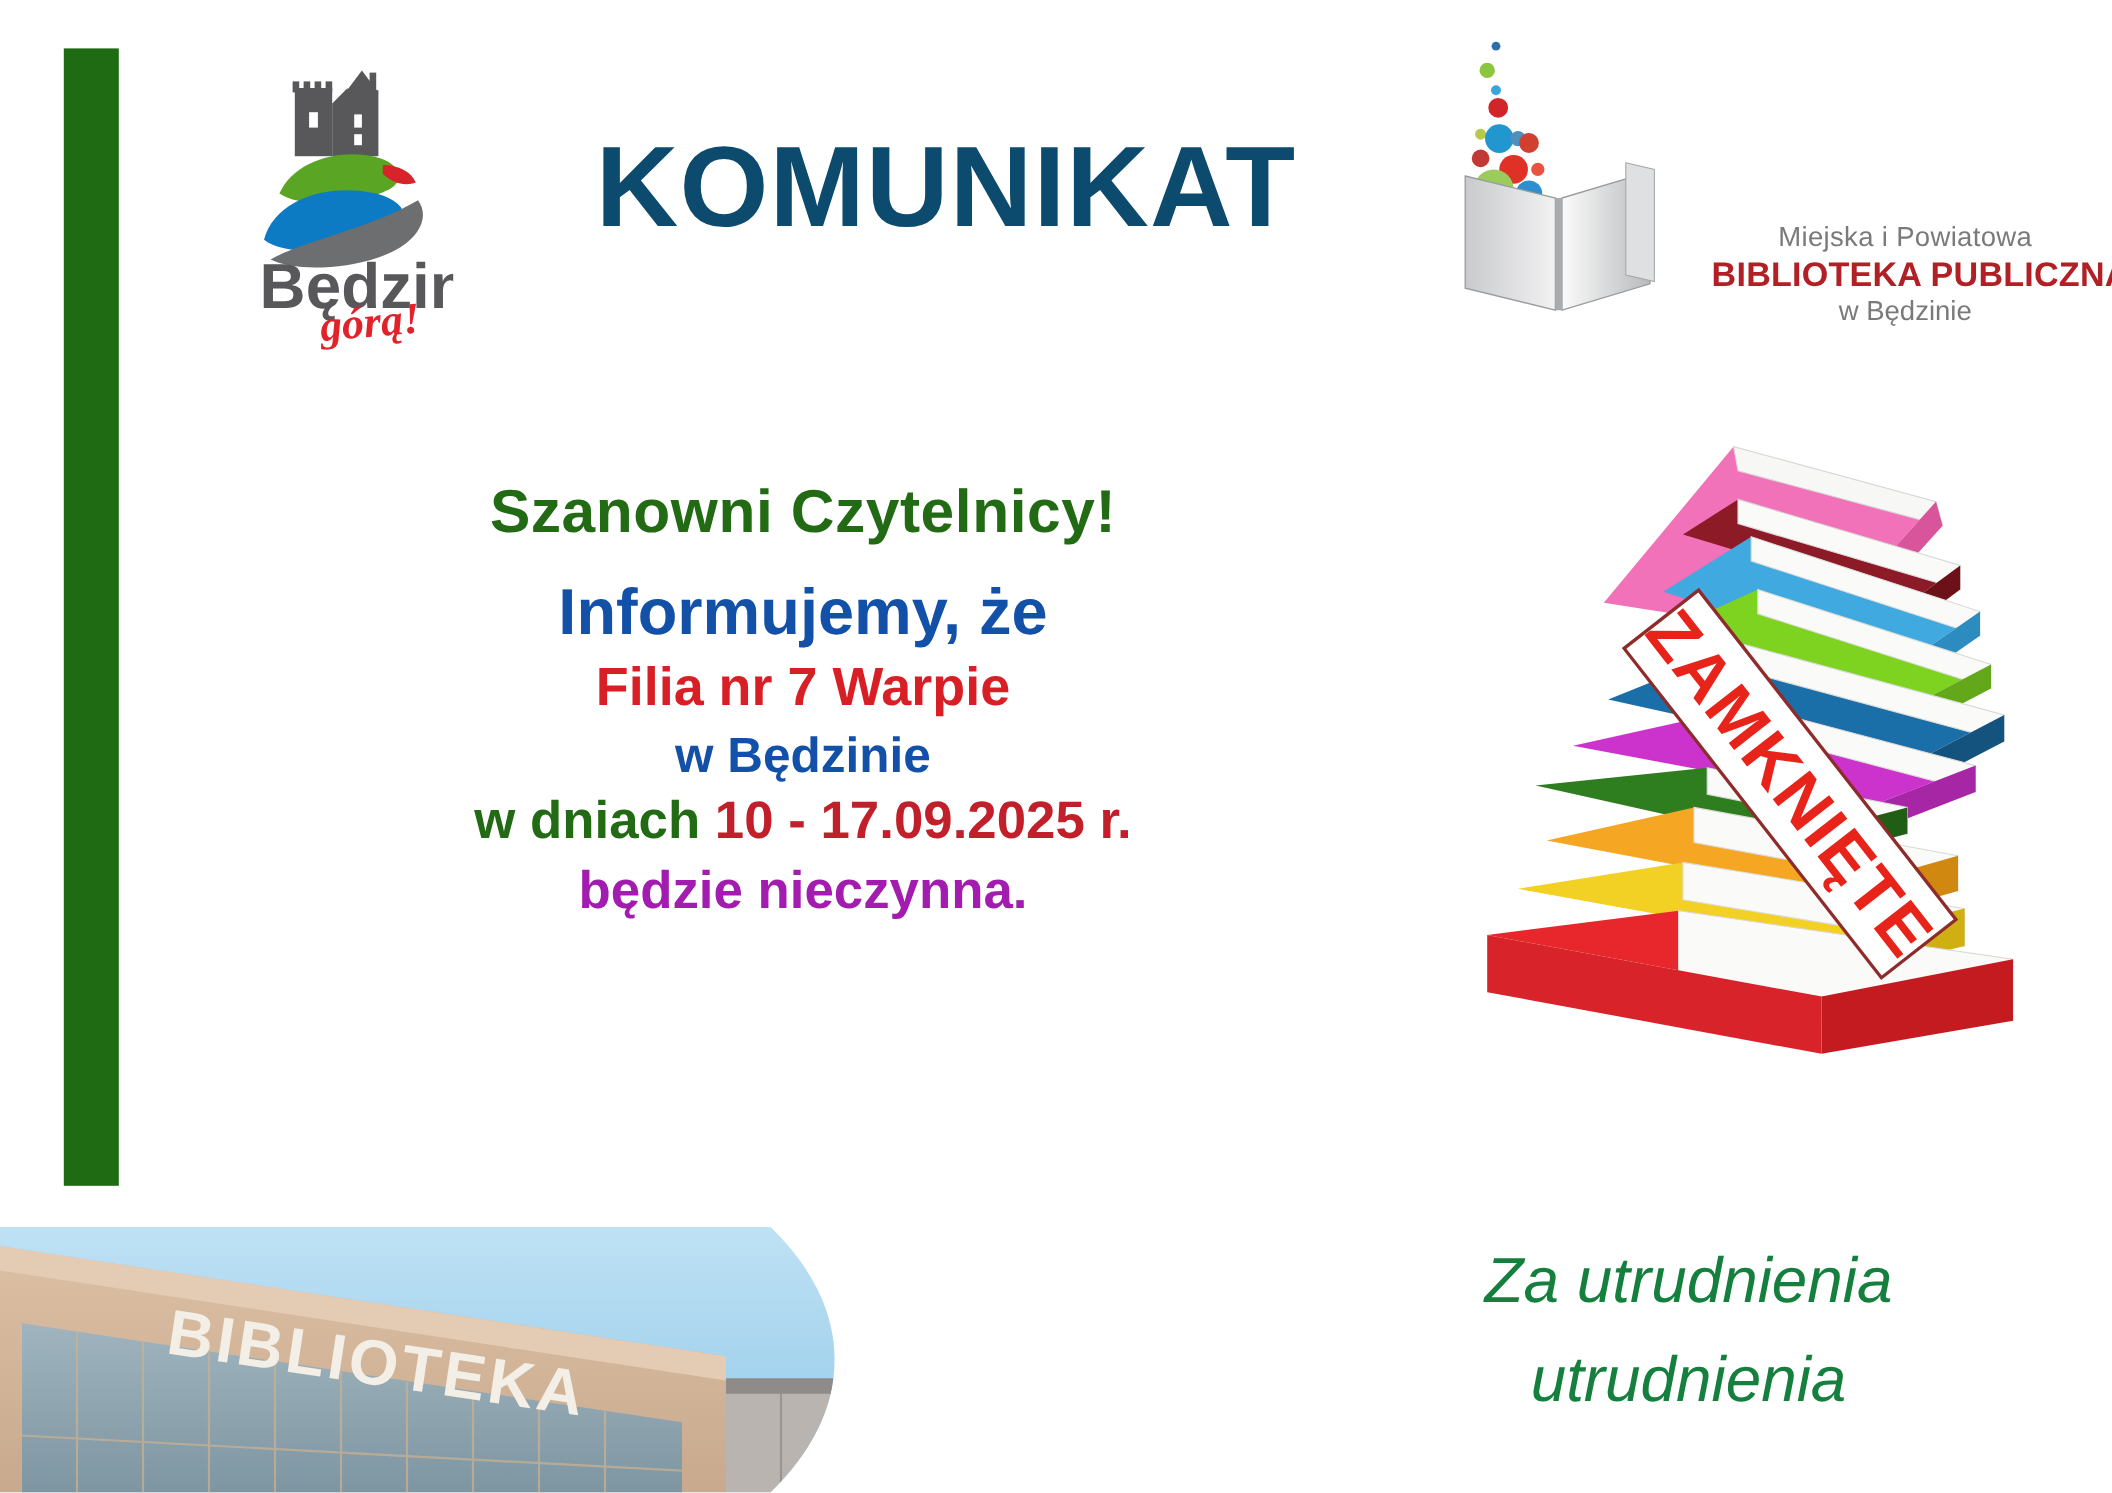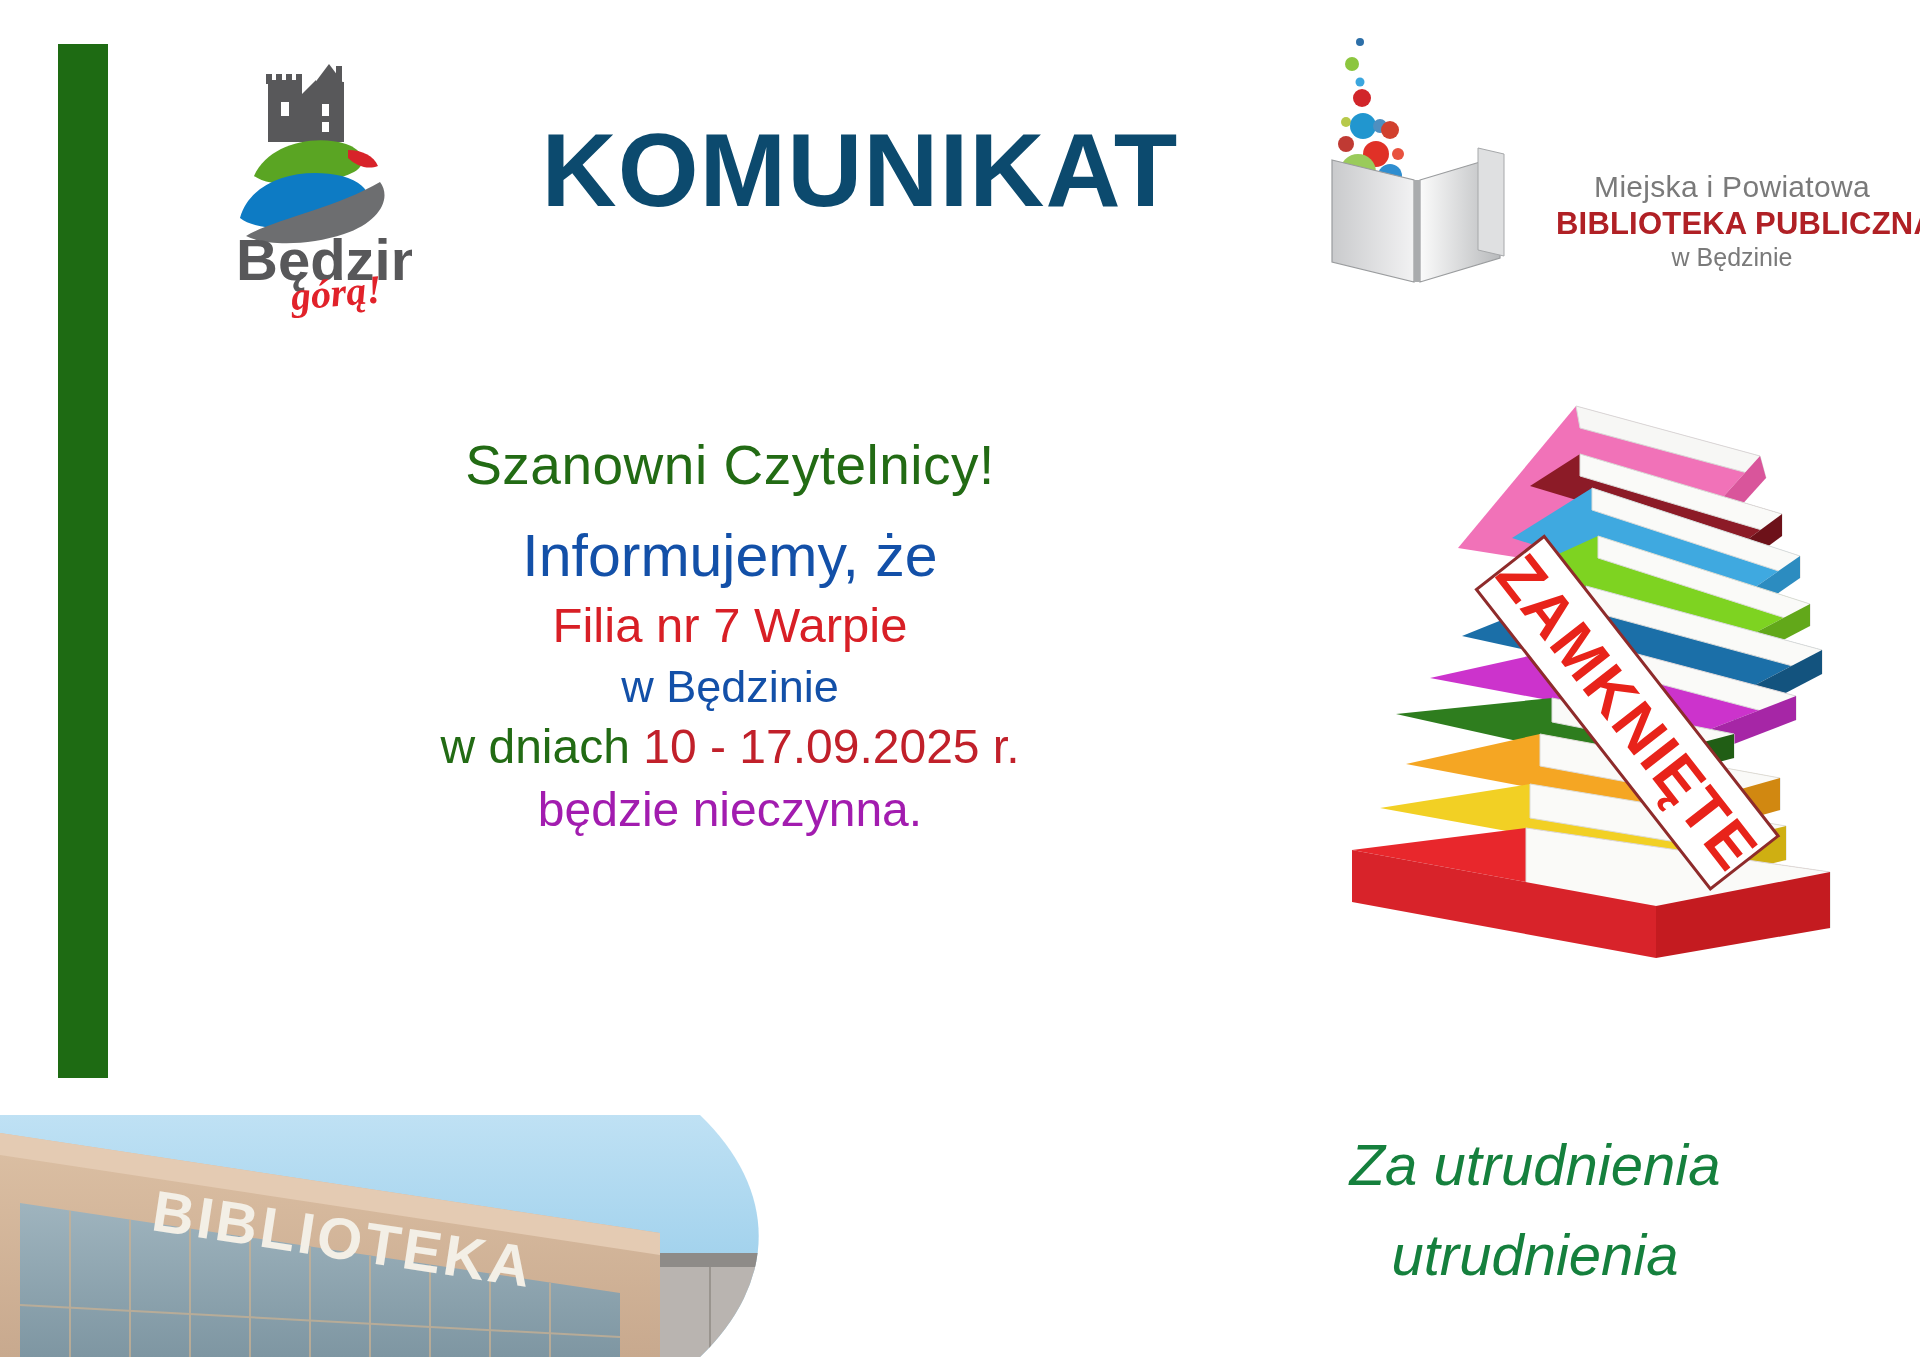--- a/index.html
+++ b/index.html
@@ -70,25 +70,26 @@
   }
   .mipbp-mark svg { display: block; width: 100%; height: 100%; }
   .mipbp-text {
     position: absolute;
     left: 228px;
     top: 140px;
     width: 352px;
     text-align: center;
   }
   .mipbp-line1 {
-    font-size: 30px;
+    font-size: 25px;
     color: #7a7a7a;
     letter-spacing: .3px;
     line-height: 1.15;
     white-space: nowrap;
+    margin-top: 32px;
   }
   .mipbp-line2 {
     font-size: 31px;
     font-weight: bold;
     color: #B02025;
     letter-spacing: .2px;
     line-height: 1.2;
     white-space: nowrap;
   }
   .mipbp-line3 {
@@ -102,21 +103,21 @@
   .body-block {
     position: absolute;
     left: 140px;
     top: 430px;
     width: 1180px;
     text-align: center;
   }
   .line {
     line-height: 1.30;
     white-space: nowrap;
-    font-weight: normal;
+    font-weight: bold;
   }
   .l-greeting {
     font-size: 55px;
     color: #226B14;
     letter-spacing: .5px;
     margin-bottom: 16px;
   }
   .l-info {
     font-size: 59px;
     color: #1350A8;

